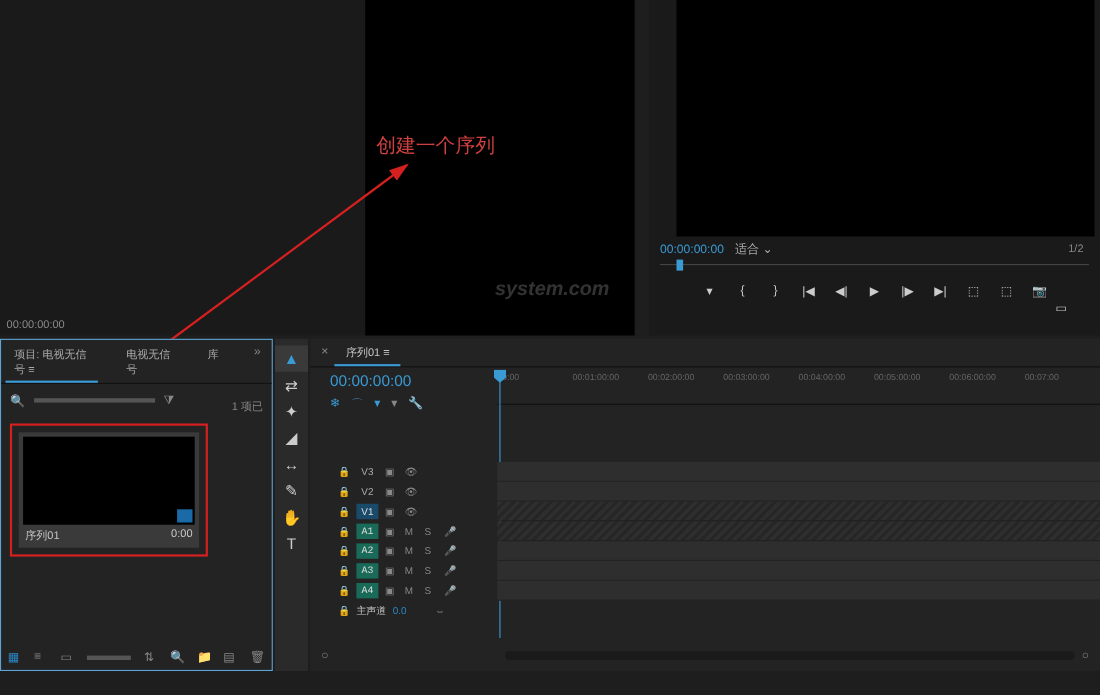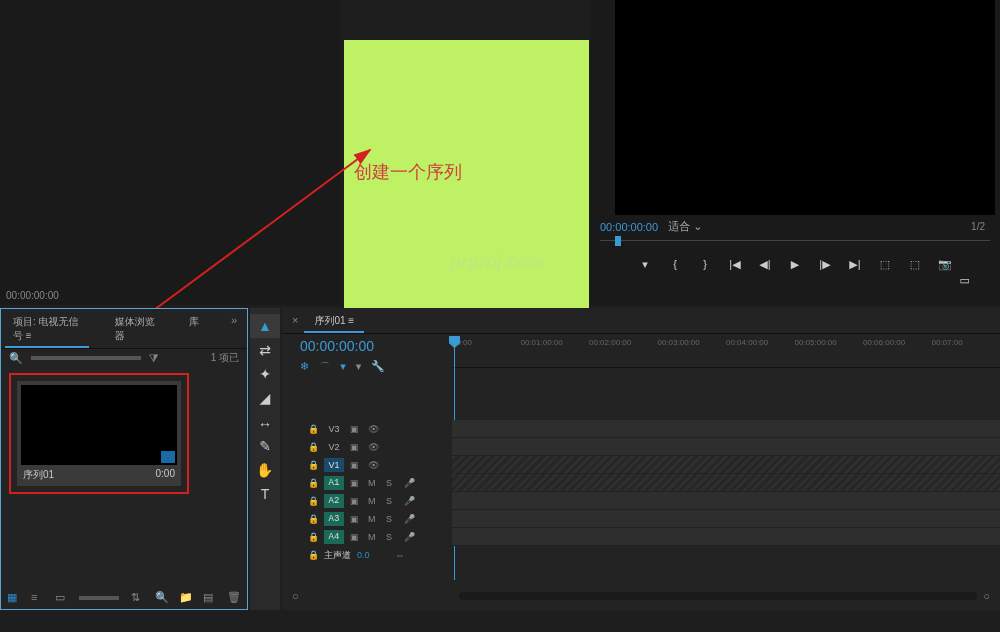--- a/index.html
+++ b/index.html
@@ -1,19 +1,19 @@
 <!DOCTYPE html>
 <html><head>
 <meta charset="utf-8">
 <style>
 * { margin: 0; padding: 0; box-sizing: border-box; font-family: "Microsoft YaHei", Arial, sans-serif; }
 body { background: #1e1e1e; width: 1000px; height: 632px; overflow: hidden; color: #c8c8c8; font-size: 11px; position: relative; }
 .panel { position: absolute; background: #232323; }
 .source-panel { left: 0; top: 0; width: 340px; height: 305px; background: #1a1a1a; }
-.annotation-panel { left: 344px; top: 0; width: 245px; height: 305px; background: #bef264; margin-top: 40px; }
+.annotation-panel { left: 332px; top: 0; width: 245px; height: 305px; background: #000000; }
 .annotation-text { color: #d04040; font-size: 18px; position: absolute; top: 120px; left: 10px; }
 .program-panel { left: 590px; top: 0; width: 410px; height: 305px; background: #1a1a1a; }
 .program-video { position: absolute; left: 25px; top: 0; width: 380px; height: 215px; background: #000; }
 .program-controls { position: absolute; bottom: 0; left: 0; right: 0; height: 90px; }
 .timecode-row { display: flex; align-items: center; padding: 4px 10px; gap: 10px; }
 .timecode { color: #3a9ad4; font-size: 11px; }
 .zoom-select { color: #aaa; font-size: 11px; }
 .playhead-bar { height: 8px; margin: 2px 10px; border-top: 1px solid #444; position: relative; }
 .playhead-marker { position: absolute; left: 15px; top: -5px; width: 6px; height: 10px; background: #3a9ad4; }
 .transport { display: flex; justify-content: center; gap: 14px; margin-top: 8px; }
@@ -24,21 +24,21 @@
 
 .project-panel { left: 0; top: 308px; width: 248px; height: 302px; background: #232323; border: 1px solid #5da3d4; }
 .tab-bar { display: flex; border-bottom: 1px solid #111; padding: 3px 4px 0; gap: 18px; }
 .tab { padding: 3px 8px; font-size: 10px; color: #aaa; cursor: pointer; }
 .tab.active { border-bottom: 2px solid #3a9ad4; }
 .overflow-btn { margin-left: auto; color: #888; cursor: pointer; padding: 2px 6px; }
 .project-header { display: flex; align-items: center; padding: 6px 8px; gap: 6px; font-size: 10px; }
 .bin-icon { width: 12px; height: 10px; background: #555; border-radius: 1px; }
 .search-row { display: flex; align-items: center; padding: 2px 8px 6px; gap: 8px; }
 .search-icon { color: #888; }
-.item-count { color: #888; font-size: 10px; margin-left: auto; }
+.item-count { color: #888; font-size: 10px; margin-left: auto; margin-top: 12px; }
 .sel-border { margin: 2px 8px; border: 2px solid #d62020; padding: 6px; width: 180px; }
 .thumb-card { background: #3a3a3a; padding: 4px; }
 .thumb-img { width: 100%; height: 80px; background: #000; position: relative; }
 .thumb-badge { position: absolute; bottom: 2px; right: 2px; width: 14px; height: 12px; background: #1a6aa8; }
 .thumb-footer { display: flex; justify-content: space-between; font-size: 10px; padding: 3px 2px 0; }
 .project-footer { position: absolute; bottom: 4px; left: 6px; right: 6px; display: flex; align-items: center; gap: 10px; }
 .pf-icon { width: 14px; height: 14px; color: #888; cursor: pointer; }
 
 .tools-panel { left: 250px; top: 308px; width: 30px; height: 302px; background: #2a2a2a; padding-top: 6px; }
 .tool { width: 30px; height: 24px; display: flex; align-items: center; justify-content: center; color: #ccc; cursor: pointer; font-size: 14px; }
@@ -119,21 +119,21 @@
       <span class="btn">⬚</span>
       <span class="btn">📷</span>
     </div>
     <div class="full-btn"><span class="btn" style="display:inline-block;color:#ccc">▭</span></div>
   </div>
 </div>
 
 <div class="panel project-panel">
   <div class="tab-bar">
     <div class="tab active"><span>项目: 电视无信号</span> ≡</div>
-    <div class="tab">媒体浏览器</div>
+    <div class="tab">电视无信号</div>
     <div class="tab">库</div>
     <div class="overflow-btn">»</div>
   </div>
   <div class="search-row">
     <span class="search-icon">🔍</span>
     <span style="width:110px;height:4px;background:#555"></span>
     <span style="color:#888">⧩</span>
     <span class="item-count">1 项已</span>
   </div>
   <div class="sel-border">
@@ -271,14 +271,14 @@
   </div>
 
   <div class="tl-footer">
     <span style="color:#888">○</span>
     <div class="scrollbar"></div>
     <span style="color:#888;margin-left:6px">○</span>
   </div>
 </div>
 
 <div class="watermark">
-  <span class="wm2">prproj.com</span>
+  <span class="wm2">system.com</span>
 </div>
 
 </body></html>

